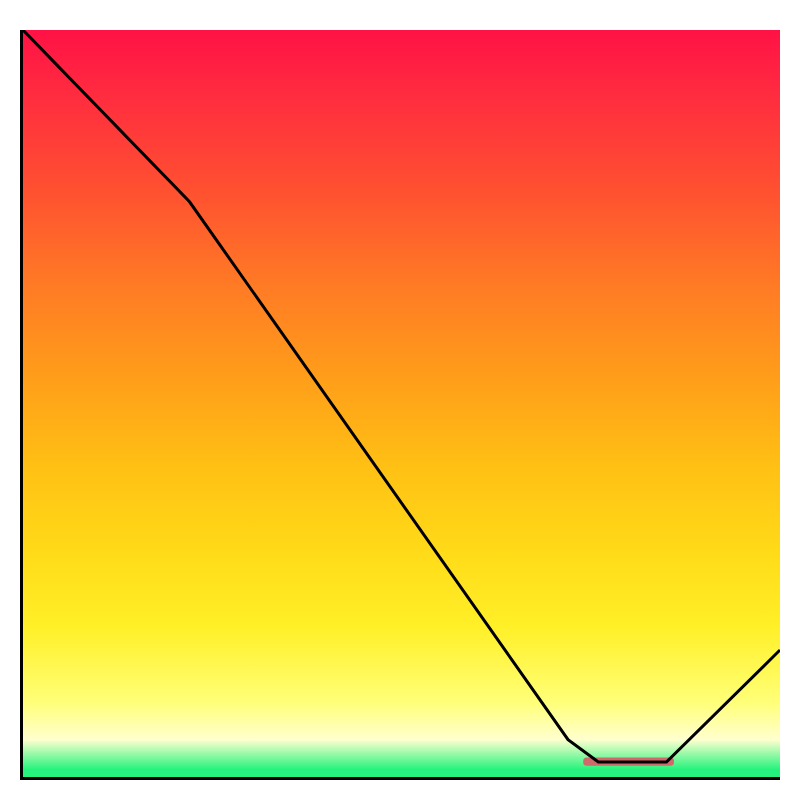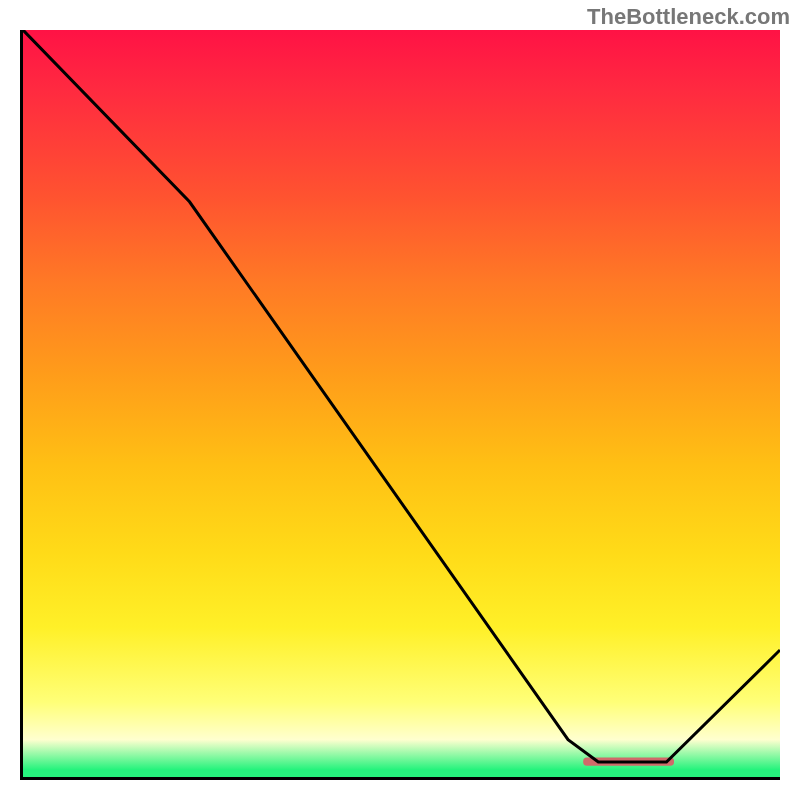--- a/index.html
+++ b/index.html
@@ -62,21 +62,20 @@
     top: 0;
     width: 100%;
     height: 100%;
   }
 </style>
 </head>
 <body>
 
 <div class="container">
 
-  <div class="attribution">TheBottleneck.com</div>
 
   <div class="plot-area">
     <div class="gradient"></div>
 
     <svg class="curve" viewBox="0 0 100 100" preserveAspectRatio="none">
 
       <rect y="97.40" width="12.00" height="1.1" fill="#d06a6a" rx="0.5" ry="0.5" x="74.00"></rect>
 
       <path d="M0.00 0.00 L22.00 23.00 L72.00 95.00 L76.00 98.00 L85.00 98.00 L100.00 83.00" fill="none" stroke="#000" stroke-width="3" vector-effect="non-scaling-stroke"></path>
     </svg>

